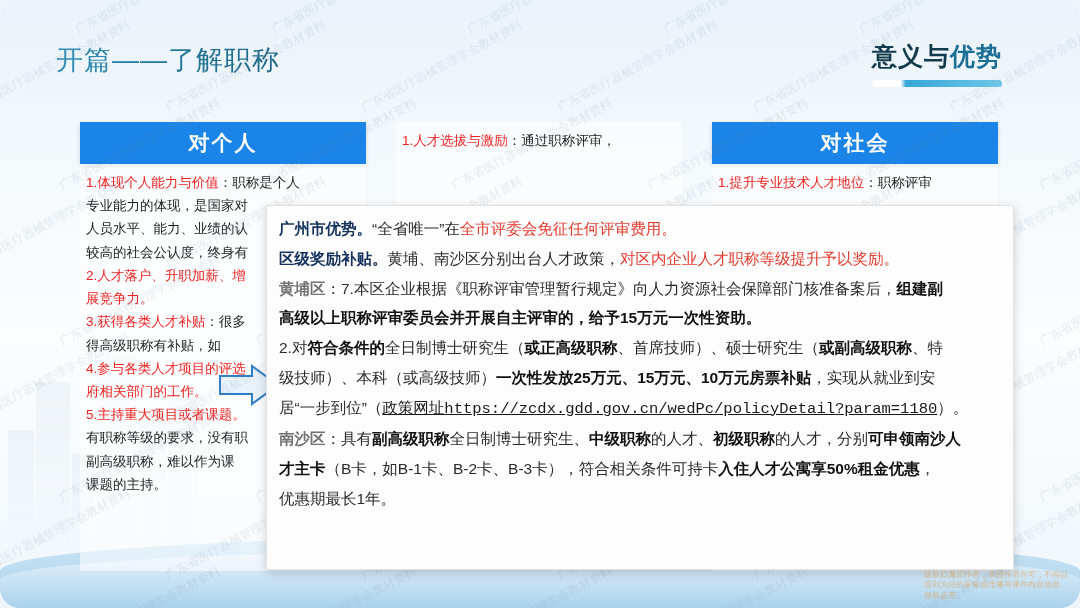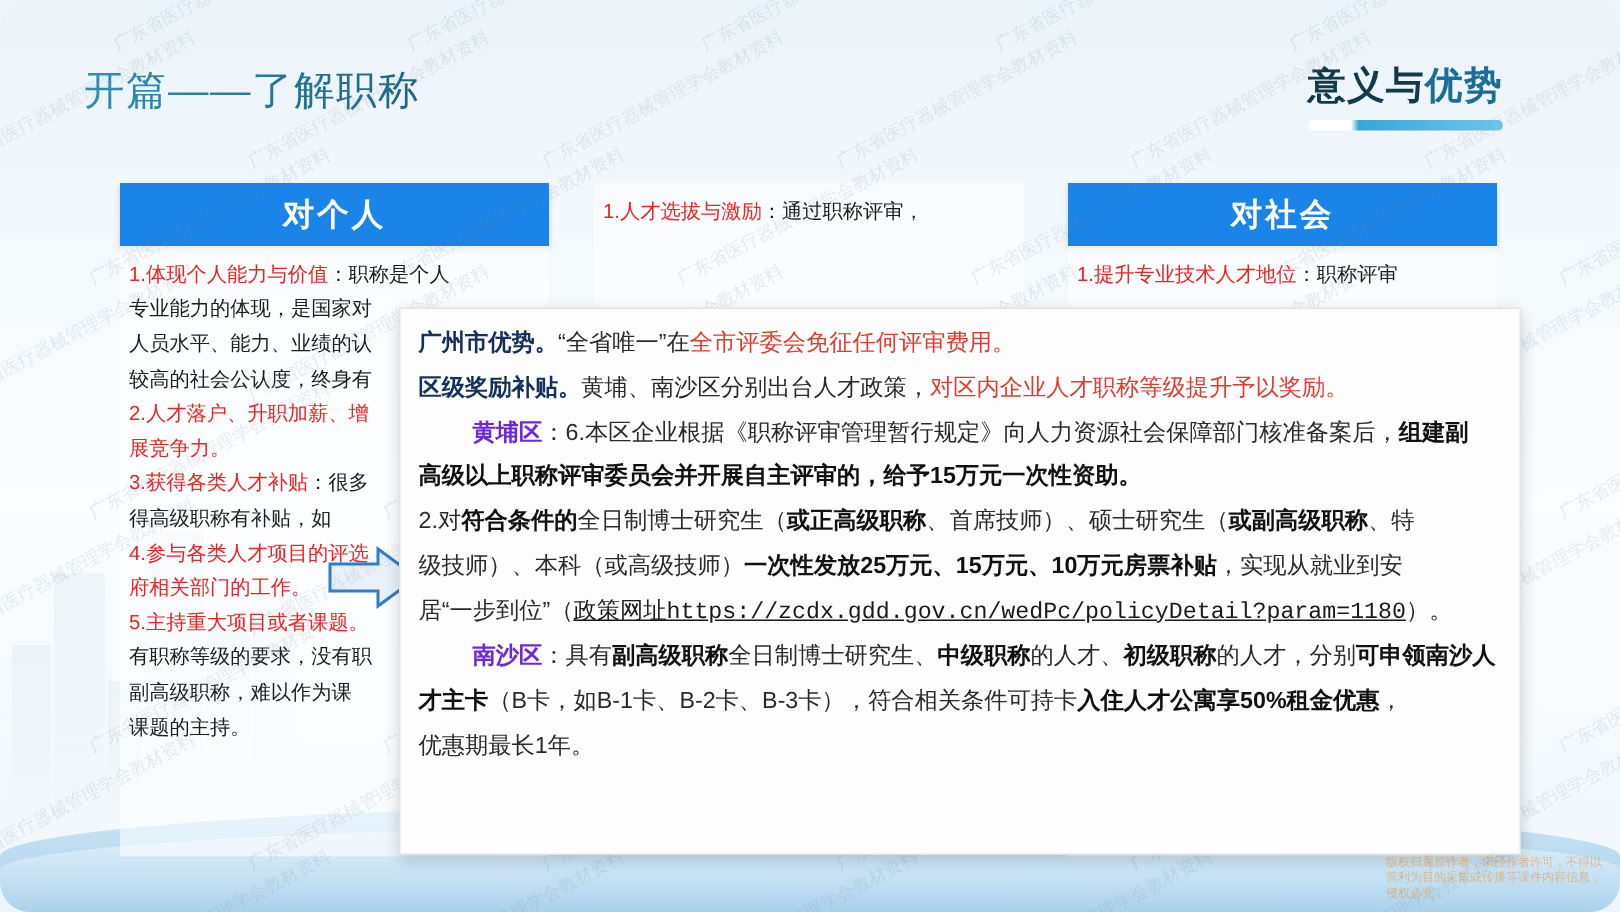--- a/index.html
+++ b/index.html
@@ -75,21 +75,21 @@
     font-size:15.5px;line-height:1.92;color:#1a1a1a;
     font-family:"Liberation Sans","DejaVu Sans",sans-serif;
   }
   .panel p{margin:0;}
   .pl{white-space:nowrap;}
   .navy{color:#13315c;font-weight:bold;}
   .pred{color:#e23b2e;}
   .pbold{font-weight:bold;color:#111;}
   .ptxt{color:#2a2a2a;}
   .plink{text-decoration:underline;color:#1a1a1a;font-family:Liberation Mono, monospace;}
-  .redlbl{color:#6d28d9;font-weight:bold;margin-left:36px;}
+  .redlbl{color:#737373;font-weight:bold;}
 
   .copyright{
     position:absolute;right:6px;bottom:6px;z-index:9;
     font-size:8px;line-height:1.35;color:rgba(226,150,60,.55);width:150px;
   }
 </style>
 </head>
 <body>
 
 <div id="slide">
@@ -147,21 +147,21 @@
 
   <div class="arrow">
     <svg width="62" height="44" viewBox="0 0 62 44">
       <polygon points="2,13 34,13 34,3 60,22 34,41 34,31 2,31" fill="#e9f2fb" stroke="#2f7ec9" stroke-width="2"></polygon>
     </svg>
   </div>
 
   <div class="panel" id="panel">
       <p class="pl"><span class="navy">广州市优势。</span><span class="ptxt">“全省唯一”在</span><span class="pred">全市评委会免征任何评审费用。</span></p>
       <p class="pl"><span class="navy">区级奖励补贴。</span><span class="ptxt">黄埔、南沙区分别出台人才政策，</span><span class="pred">对区内企业人才职称等级提升予以奖励。</span></p>
-      <p class="pl"><span class="redlbl">黄埔区</span><span class="ptxt">：6.本区企业根据《职称评审管理暂行规定》向人力资源社会保障部门核准备案后，</span><span class="pbold">组建副</span></p>
+      <p class="pl"><span class="redlbl">黄埔区</span><span class="ptxt">：7.本区企业根据《职称评审管理暂行规定》向人力资源社会保障部门核准备案后，</span><span class="pbold">组建副</span></p>
       <p class="pl"><span class="pbold">高级以上职称评审委员会并开展自主评审的，给予15万元一次性资助。</span></p>
       <p class="pl"><span class="ptxt">2.对</span><span class="pbold">符合条件的</span><span class="ptxt">全日制博士研究生（</span><span class="pbold">或正高级职称</span><span class="ptxt">、首席技师）、硕士研究生（</span><span class="pbold">或副高级职称</span><span class="ptxt">、特</span></p>
       <p class="pl"><span class="ptxt">级技师）、本科（或高级技师）</span><span class="pbold">一次性发放25万元、15万元、10万元房票补贴</span><span class="ptxt">，实现从就业到安</span></p>
       <p class="pl"><span class="ptxt">居“一步到位”（</span><span class="plink">政策网址https://zcdx.gdd.gov.cn/wedPc/policyDetail?param=1180</span><span class="ptxt">）。</span></p>
       <p class="pl"><span class="redlbl">南沙区</span><span class="ptxt">：具有</span><span class="pbold">副高级职称</span><span class="ptxt">全日制博士研究生、</span><span class="pbold">中级职称</span><span class="ptxt">的人才、</span><span class="pbold">初级职称</span><span class="ptxt">的人才，分别</span><span class="pbold">可申领南沙人</span></p>
       <p class="pl"><span class="pbold">才主卡</span><span class="ptxt">（B卡，如B-1卡、B-2卡、B-3卡），符合相关条件可持卡</span><span class="pbold">入住人才公寓享50%租金优惠</span><span class="ptxt">，</span></p>
       <p class="pl"><span class="ptxt">优惠期最长1年。</span></p>
     </div>
 
   <div class="wave">

